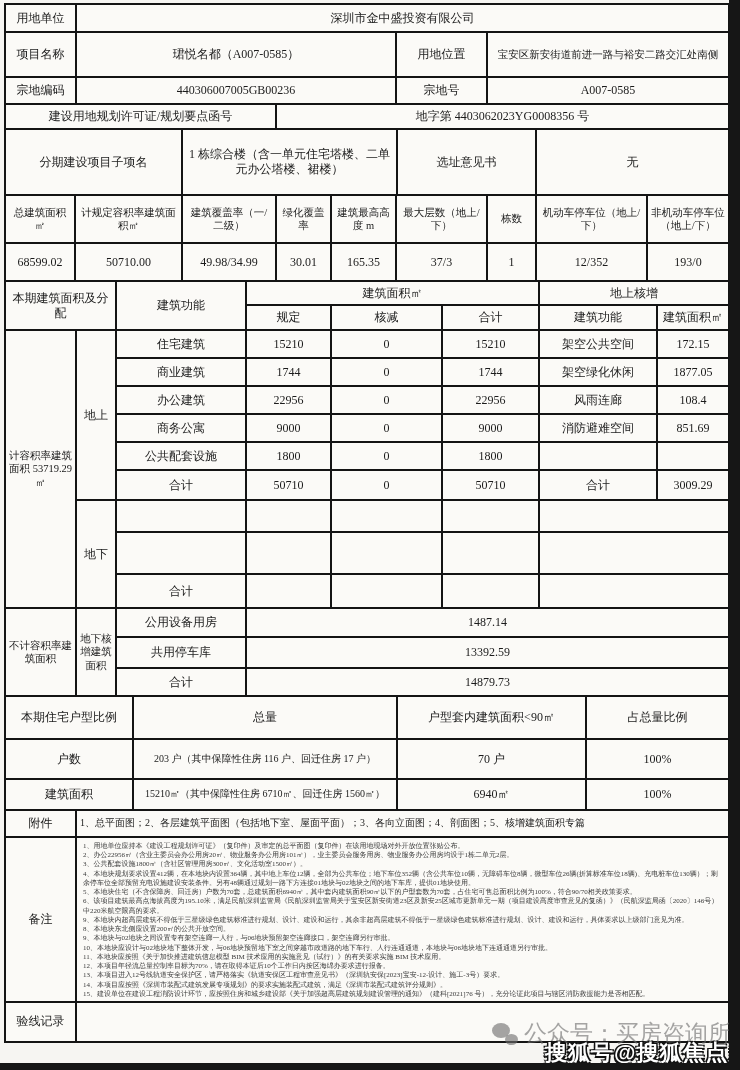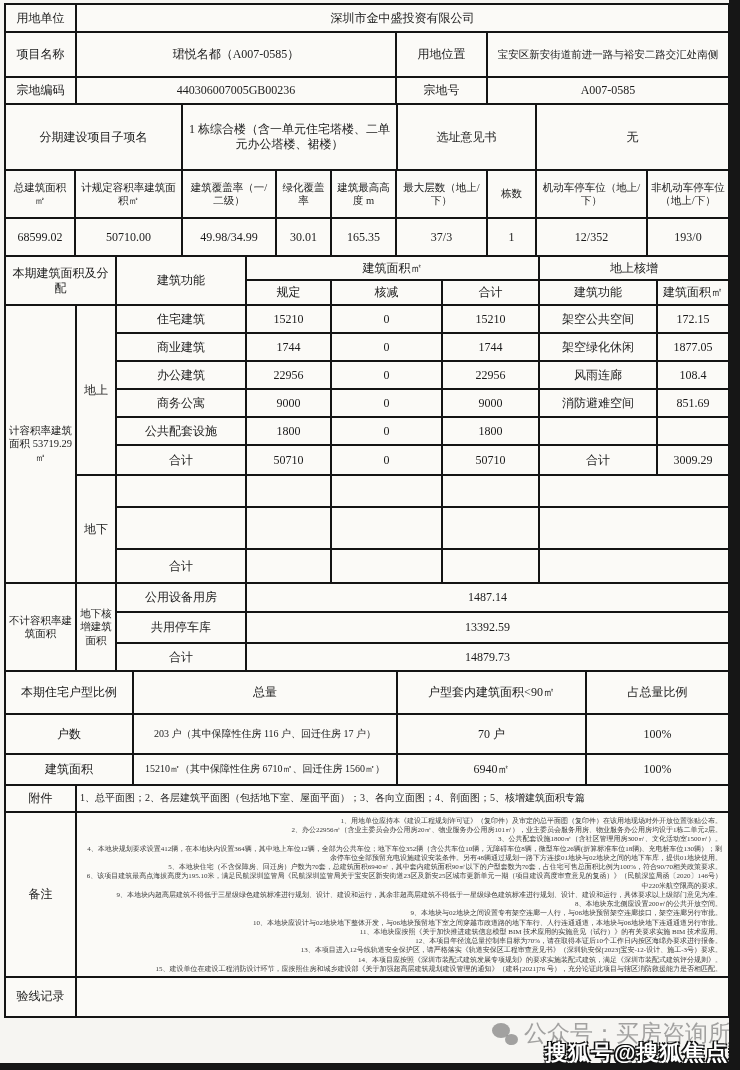--- a/index.html
+++ b/index.html
@@ -20,21 +20,21 @@
     vertical-align: middle;
     font-size: 12px;
     padding: 1px 3px;
     overflow: hidden;
     line-height: 1.25;
     word-break: break-all;
   }
   td.small { font-size: 10.5px; }
   td.left { text-align: left; }
   td.tiny { font-size: 10px; }
-  .remarks-cell { text-align: right; vertical-align: top; padding: 4px 6px 2px 6px; }
+  .remarks-cell { text-align: left; vertical-align: top; padding: 4px 6px 2px 6px; }
   .remarks-cell div { font-size: 7px; line-height: 1.32; color: #3a3a3a; letter-spacing: 0; }
   .right-band { position: absolute; right: 0; top: 0; width: 11px; height: 1070px; background: #161616; }
   .bottom-band { position: absolute; left: 0; bottom: 0; width: 740px; height: 7px; background: #161616; }
   .wm-wechat {
     position: absolute; left: 492px; top: 1018px; width: 240px;
     color: rgba(110,110,110,0.62); font-size: 23px; white-space: nowrap;
     font-family: "Liberation Sans", "DejaVu Sans", sans-serif;
     display: flex; align-items: center; gap: 6px;
   }
   .wm-wechat .bubble {
@@ -99,20 +99,32 @@
         <tr style="height:27px">
       <td>宗地编码</td>
       <td>440306007005GB00236</td>
       <td>宗地号</td>
       <td>A007-0585</td>
     </tr>
   </tbody>
     </table>
 
 
+  <table>
+    <colgroup>
+        <col style="width:271px">
+        <col style="width:453px">
+      </colgroup>
+    <tbody>
+        <tr style="height:25px">
+      <td>建设用地规划许可证/规划要点函号</td>
+      <td>地字第 4403062023YG0008356 号</td>
+    </tr>
+  </tbody>
+    </table>
 
   <table>
     <colgroup>
         <col style="width:177px">
         <col style="width:215px">
         <col style="width:139px">
         <col style="width:193px">
       </colgroup>
     <tbody>
         <tr style="height:66px">

